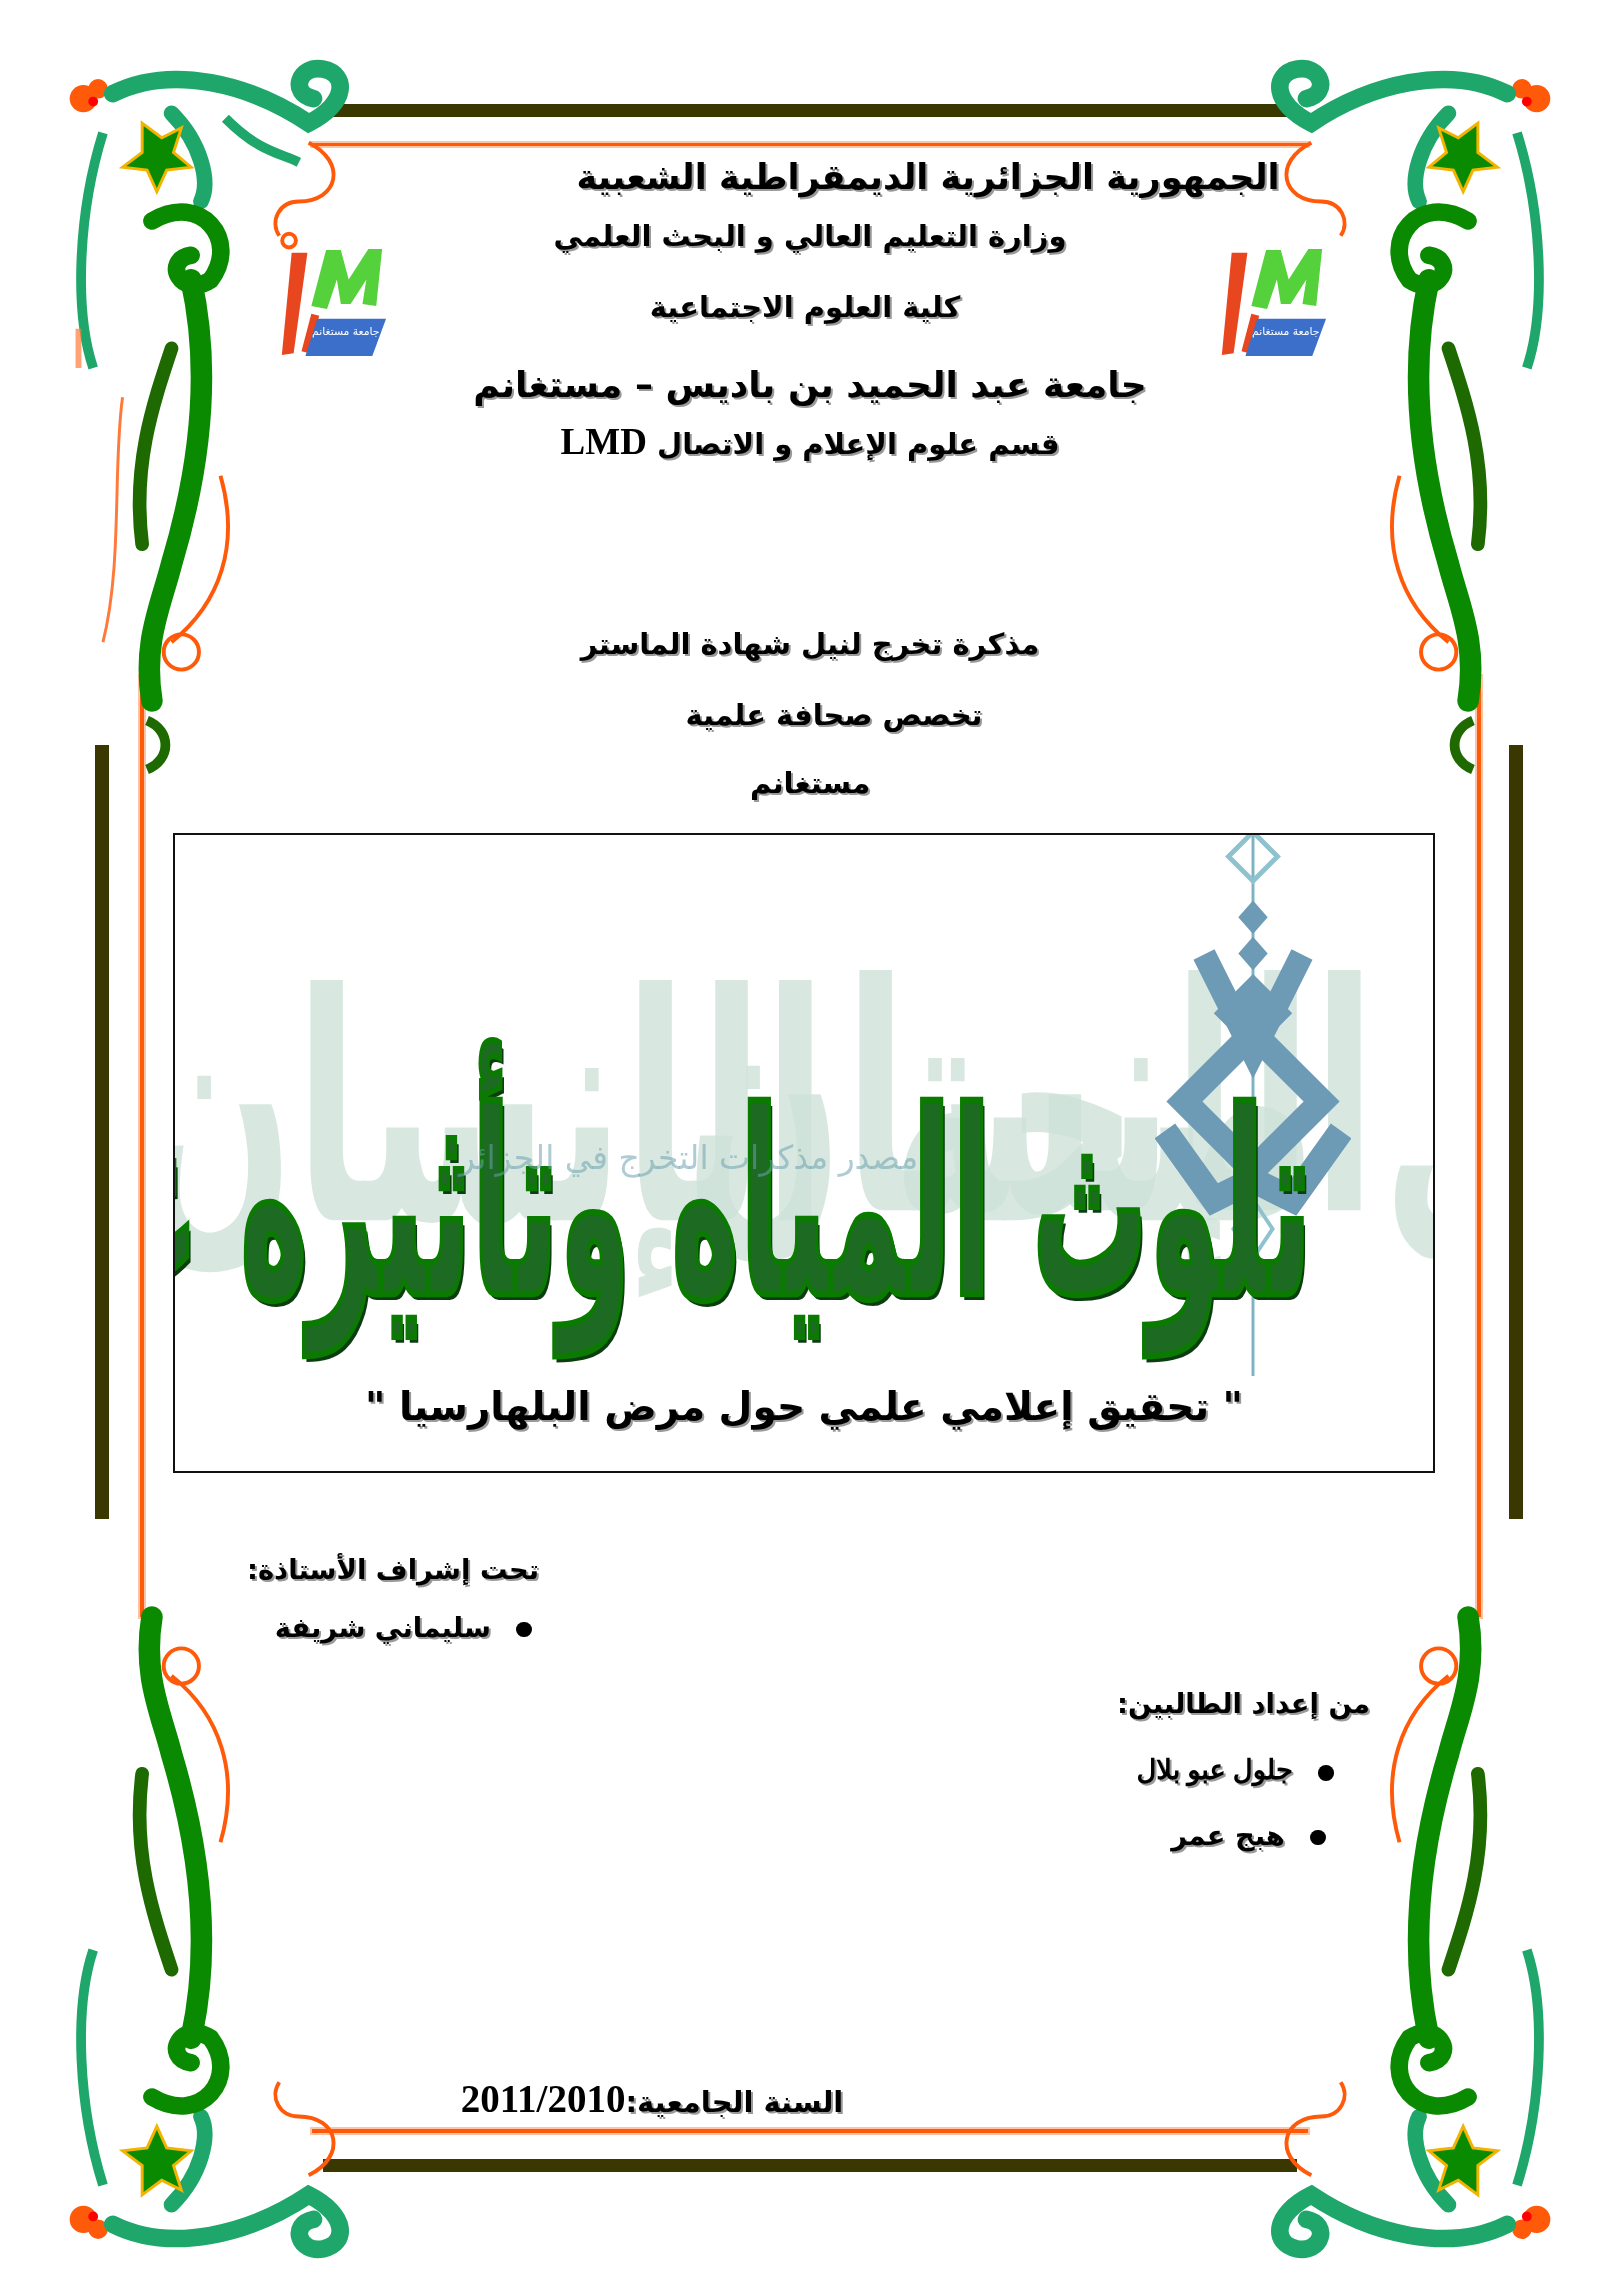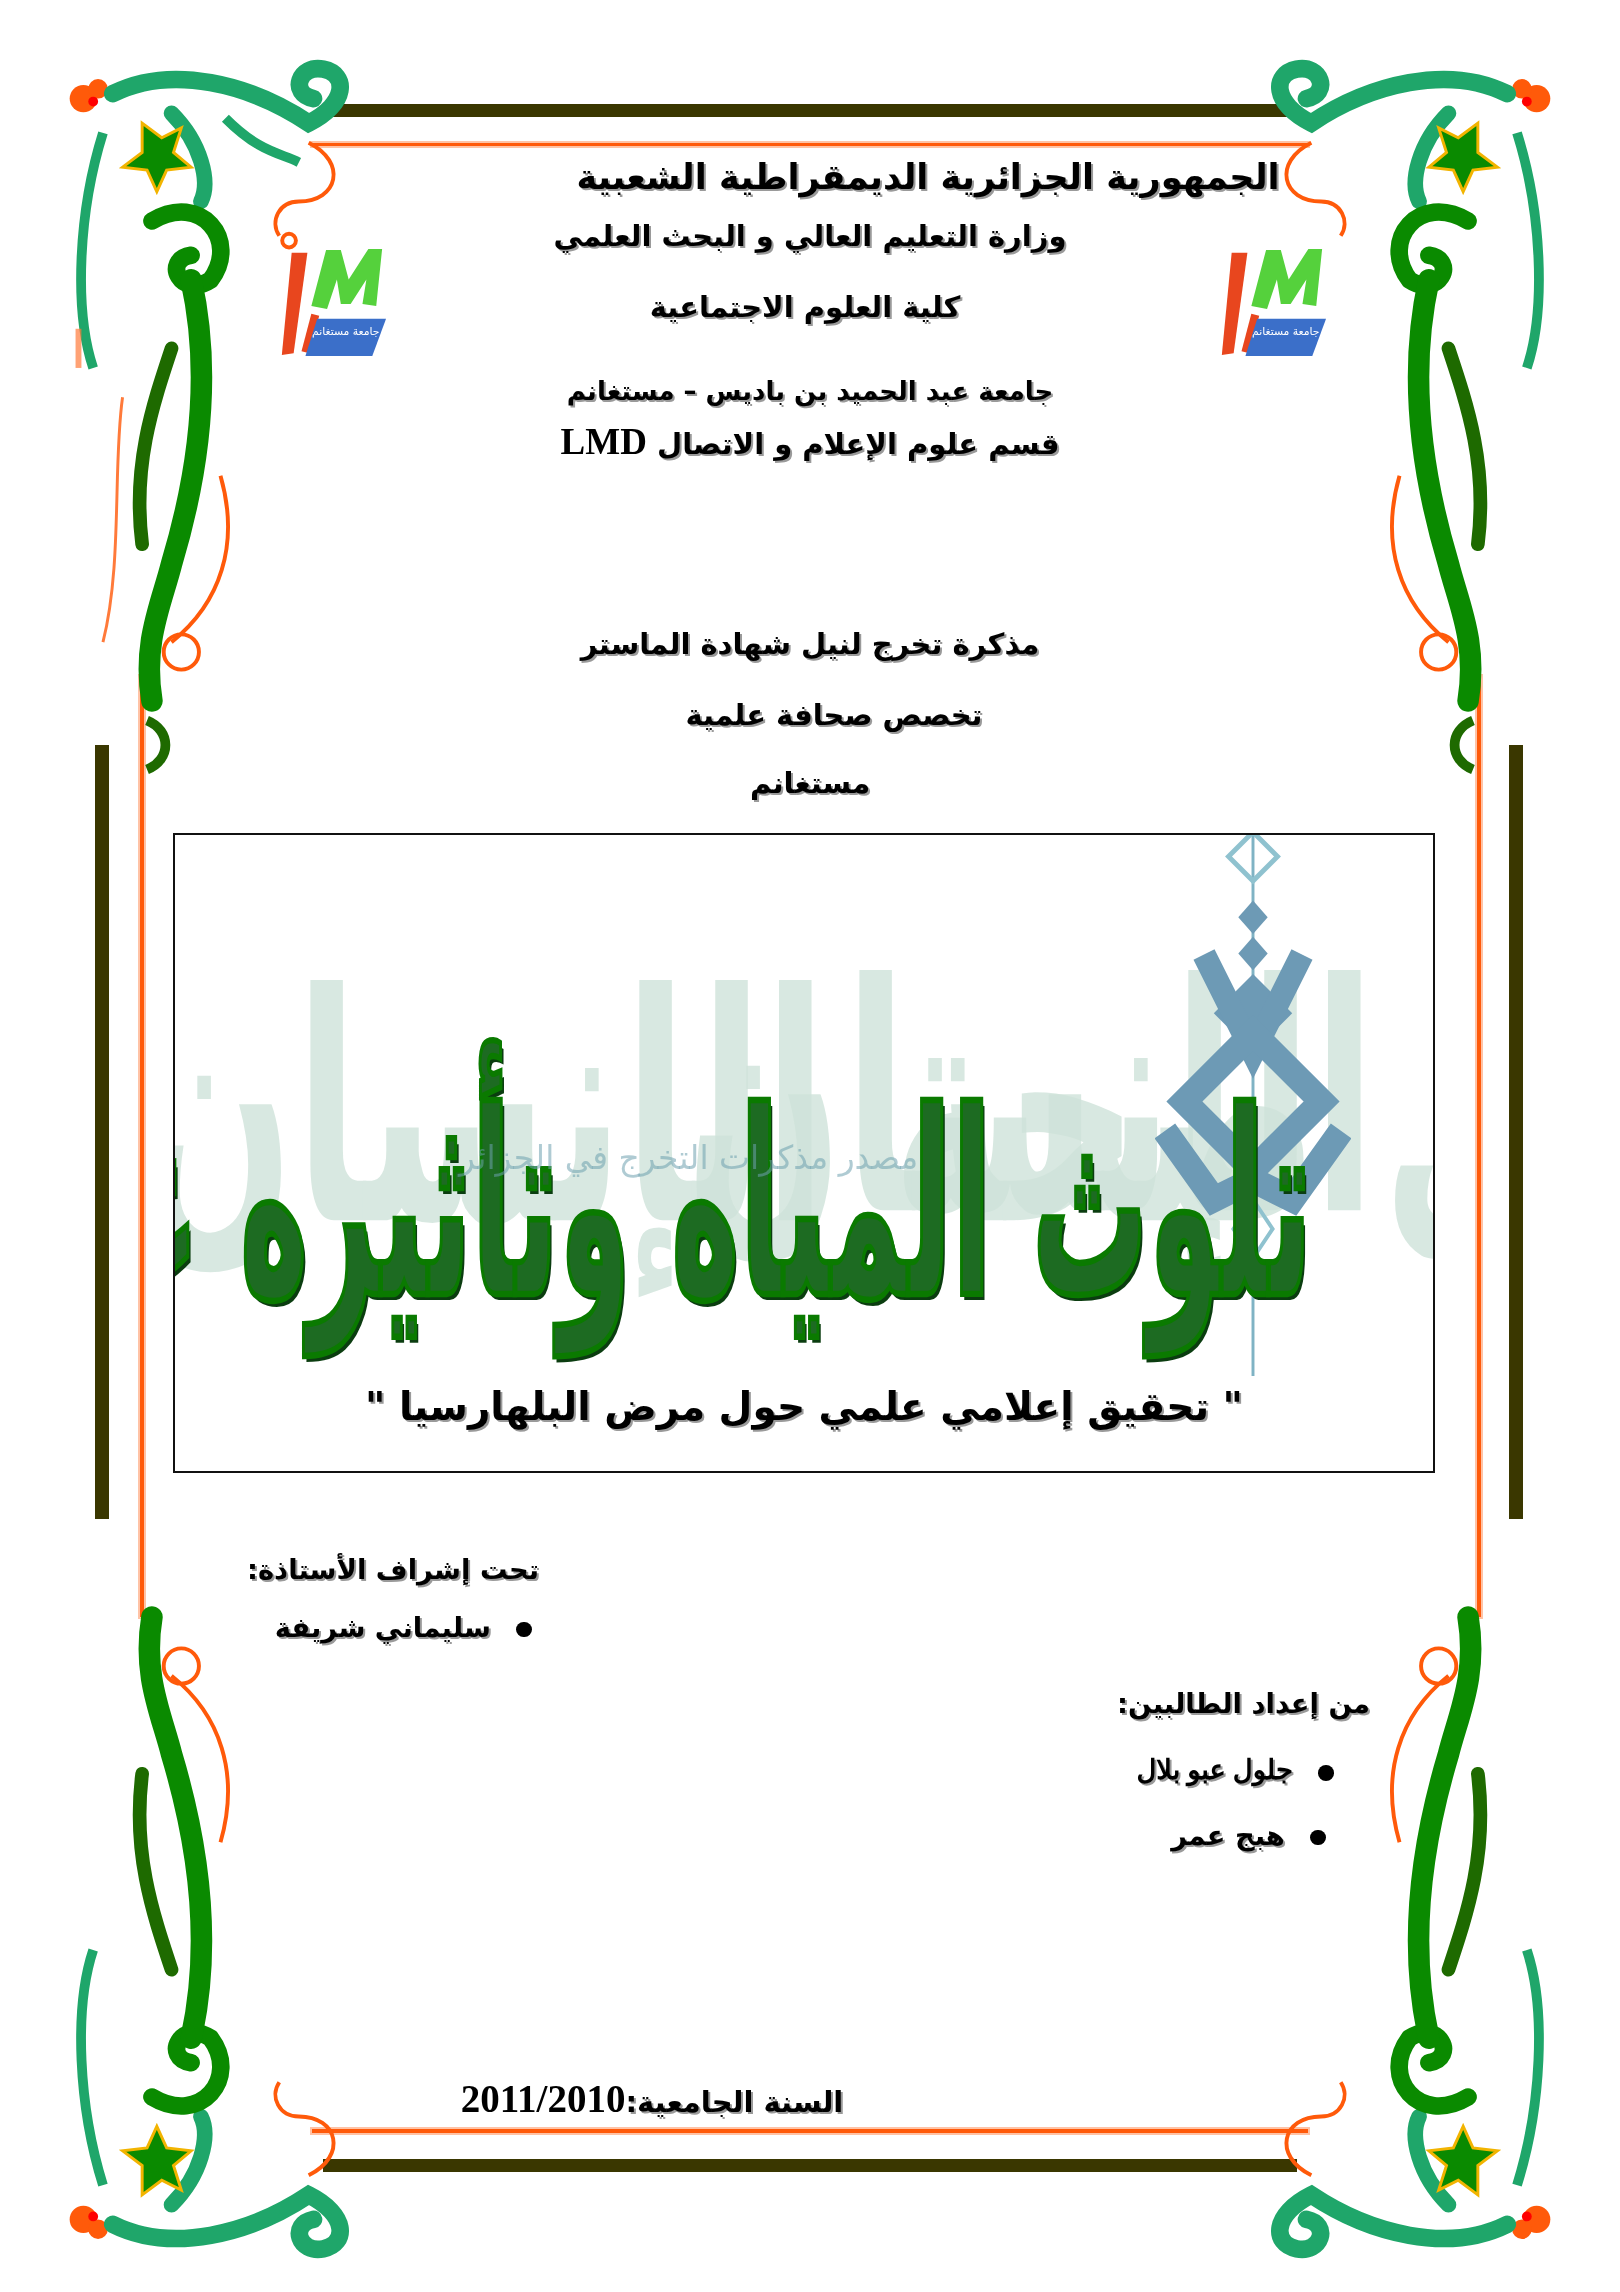--- a/index.html
+++ b/index.html
@@ -31,21 +31,21 @@
   .logo-l { left:272px; top:245px; }
   .logo-r { left:1212px; top:245px; }
 
   
   .hdr { position:absolute; left:0; width:1620px; text-align:center; direction:rtl;
          font-family:"DejaVu Sans", sans-serif; font-weight:bold; color:#000;
          text-shadow:2px 2px 0 #9a9a9a; }
   .h1 { top:157px; font-size:35px; left:118px; }
   .h2 { top:219px; font-size:29px; }
   .h3 { top:290px; font-size:29px; left:-4.9px; }
-  .h4 { top:376px; font-size:26px; }
+  .h4 { top:364px; font-size:36px; }
   .h5 { top:420px; font-size:29px; }
   .h5 .lmd { font-family:"Liberation Serif", serif; font-size:37px; text-shadow:none; }
 
   .sub { position:absolute; left:0; width:1620px; text-align:center; direction:rtl;
          font-weight:bold; font-size:29px; text-shadow:2px 2px 0 #9a9a9a; }
   .s1 { top:627px; }
   .s2 { top:698px;margin-left:24px; }
   .s3 { top:766px; }
 
   

